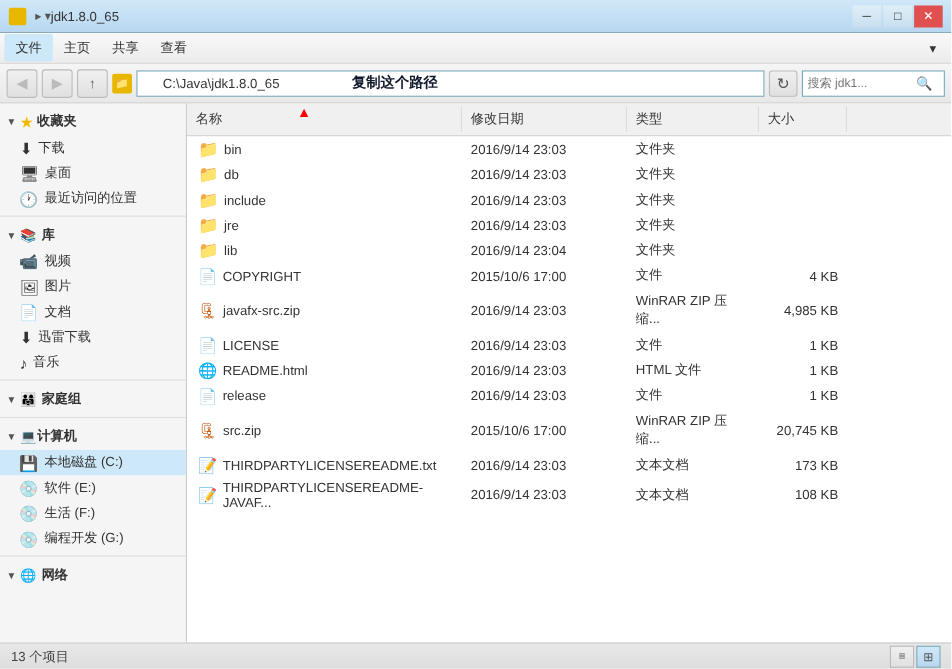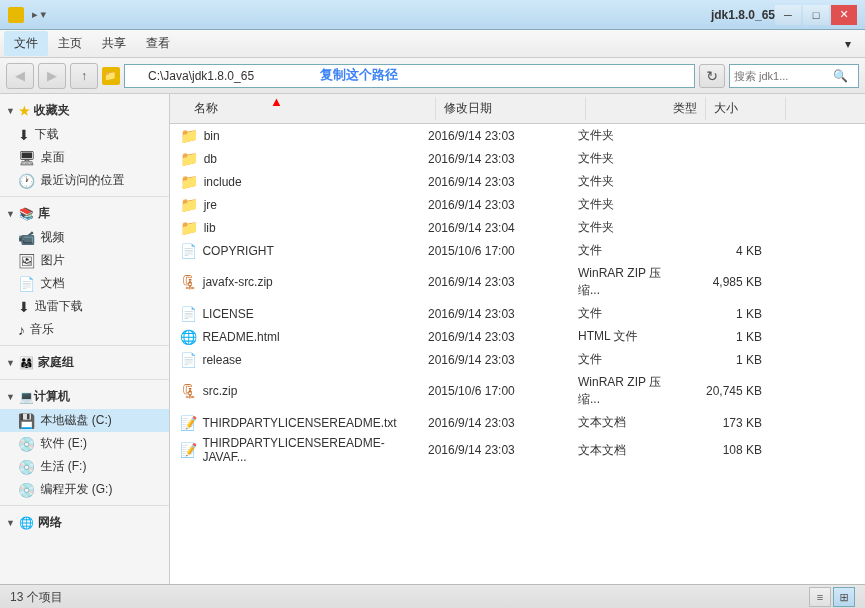--- a/index.html
+++ b/index.html
@@ -10,21 +10,21 @@
       background: linear-gradient(to bottom, #d0e8f8, #b8d8f0);
       height: 30px;
       display: flex;
       align-items: center;
       justify-content: space-between;
       padding: 0 8px;
       border-bottom: 1px solid #8ab;
     }
     .title-bar-left { display: flex; align-items: center; gap: 4px; }
     .title-bar-icon { width: 16px; height: 16px; background: #e8b800; border-radius: 2px; display: inline-block; }
-    .title-bar-title { font-size: 12px; color: #333; font-weight: 700; flex: 1; text-align: right; }
+    .title-bar-title { font-size: 12px; color: #333; font-weight: 400; flex: 1; text-align: left; }
     .title-controls { display: flex; gap: 2px; }
     .title-btn {
       width: 26px; height: 20px; border: none; cursor: pointer;
       font-size: 11px; display: flex; align-items: center; justify-content: center;
       background: linear-gradient(to bottom, #e0eff8, #c8dff0);
       color: #333;
     }
     .title-btn.close { background: #e05050; color: white; }
 
     
@@ -128,21 +128,21 @@
 
     
     .file-area {
       flex: 1; overflow: hidden; display: flex; flex-direction: column;
     }
     .file-list-header {
       display: flex; align-items: center;
       background: #f0f0f0; border-bottom: 1px solid #ccc;
       padding: 3px 0; font-size: 12px; font-weight: normal; color: #333;
     }
-    .col-name { width: 250px; padding-left: 10px; margin-left: 16px; }
+    .col-name { width: 250px; padding-left: 10px; }
     .col-header {
       cursor: pointer; padding: 3px 8px;
       border-right: 1px solid #ddd;
       user-select: none;
     }
     .file-list {
       flex: 1; overflow-y: auto; background: white;
     }
     .file-row {
       display: flex; align-items: center;
@@ -175,21 +175,21 @@
       font-size: 11px; color: #555;
     }
     .view-btn.active { background: linear-gradient(to bottom, #d0e8f8, #b8d8f0); border-color: #7ab; }
 
     
     .toolbar-wrapper { position: relative; }
     .copy-annotation {
       position: absolute;
       top: 8px;
       left: 320px;
-      color: #3b82f6;
+      color: #0f172a;
       font-size: 13px;
       font-weight: bold;
       pointer-events: none;
       z-index: 100;
     }
     .annotation-arrow {
       position: absolute;
       top: 22px;
       left: 280px;
       color: red;
@@ -343,21 +343,21 @@
         <span style="margin-left:4px;">网络</span>
       </div>
     </div>
   </div>
 
   <div class="file-area">
 
     <div class="file-list-header">
       <div class="col-header col-name">名称</div>
       <div class="col-header" style="width:150px;">修改日期</div>
-      <div class="col-header" style="width:120px;text-align:right;">类型</div>
+      <div class="col-header" style="width:120px;">类型</div>
       <div class="col-header" style="width:80px;">大小</div>
     </div>
 
     <div class="file-list" id="file-list-container">
     <div class="file-row">
       <div class="file-name-cell">
         <span class="folder-color">📁</span>
         <span>bin</span>
       </div>
       <div class="file-date-cell">2016/9/14 23:03</div>

